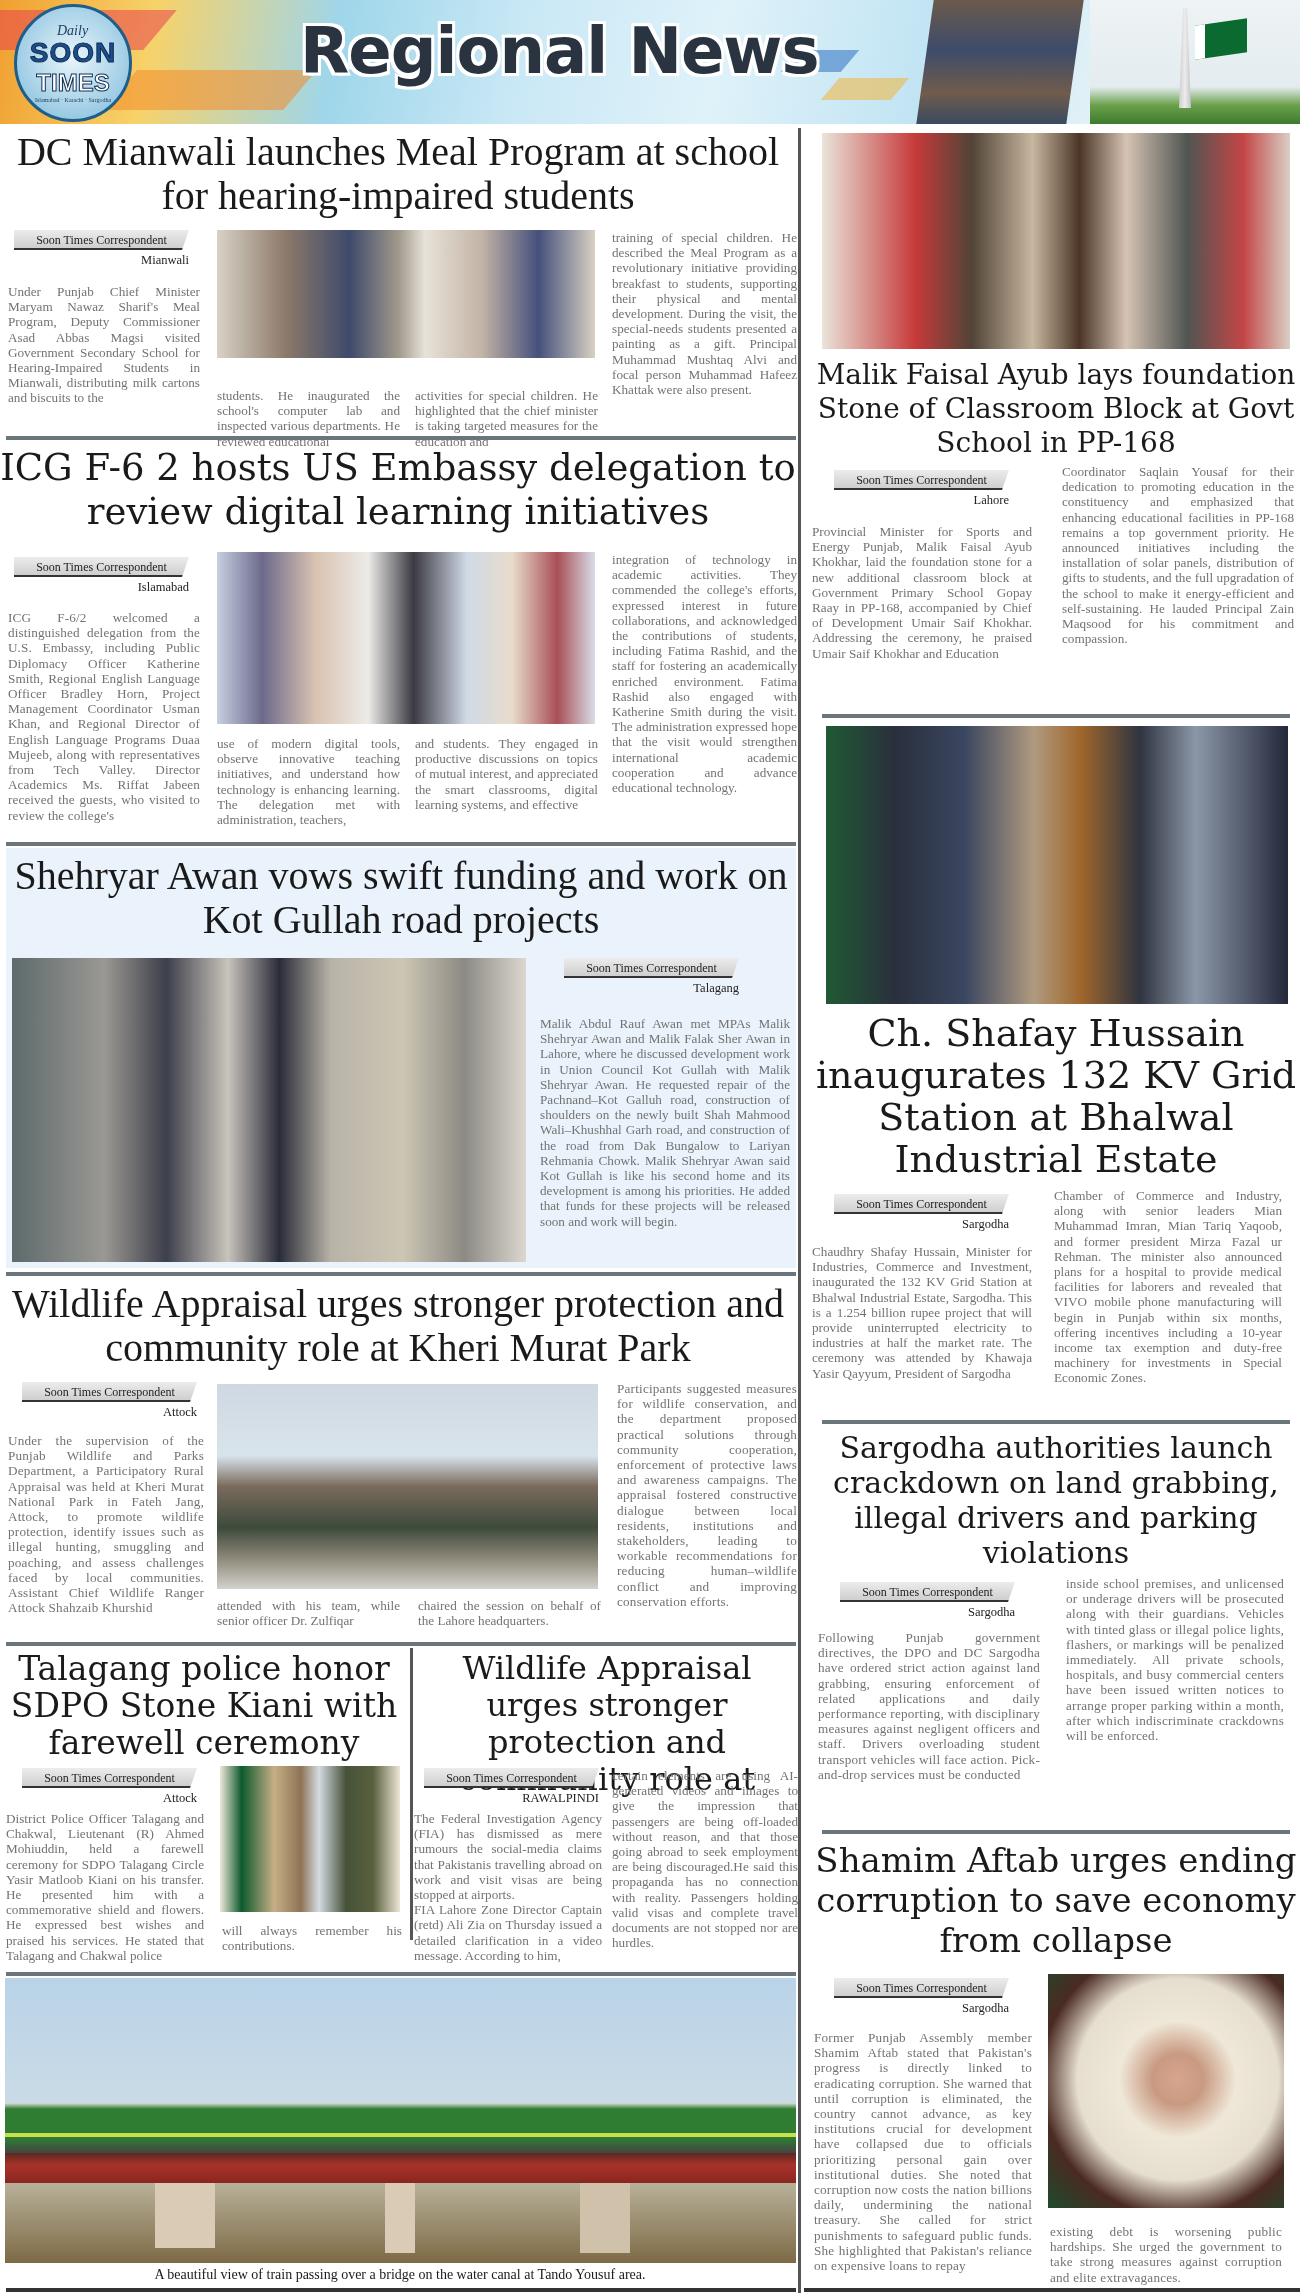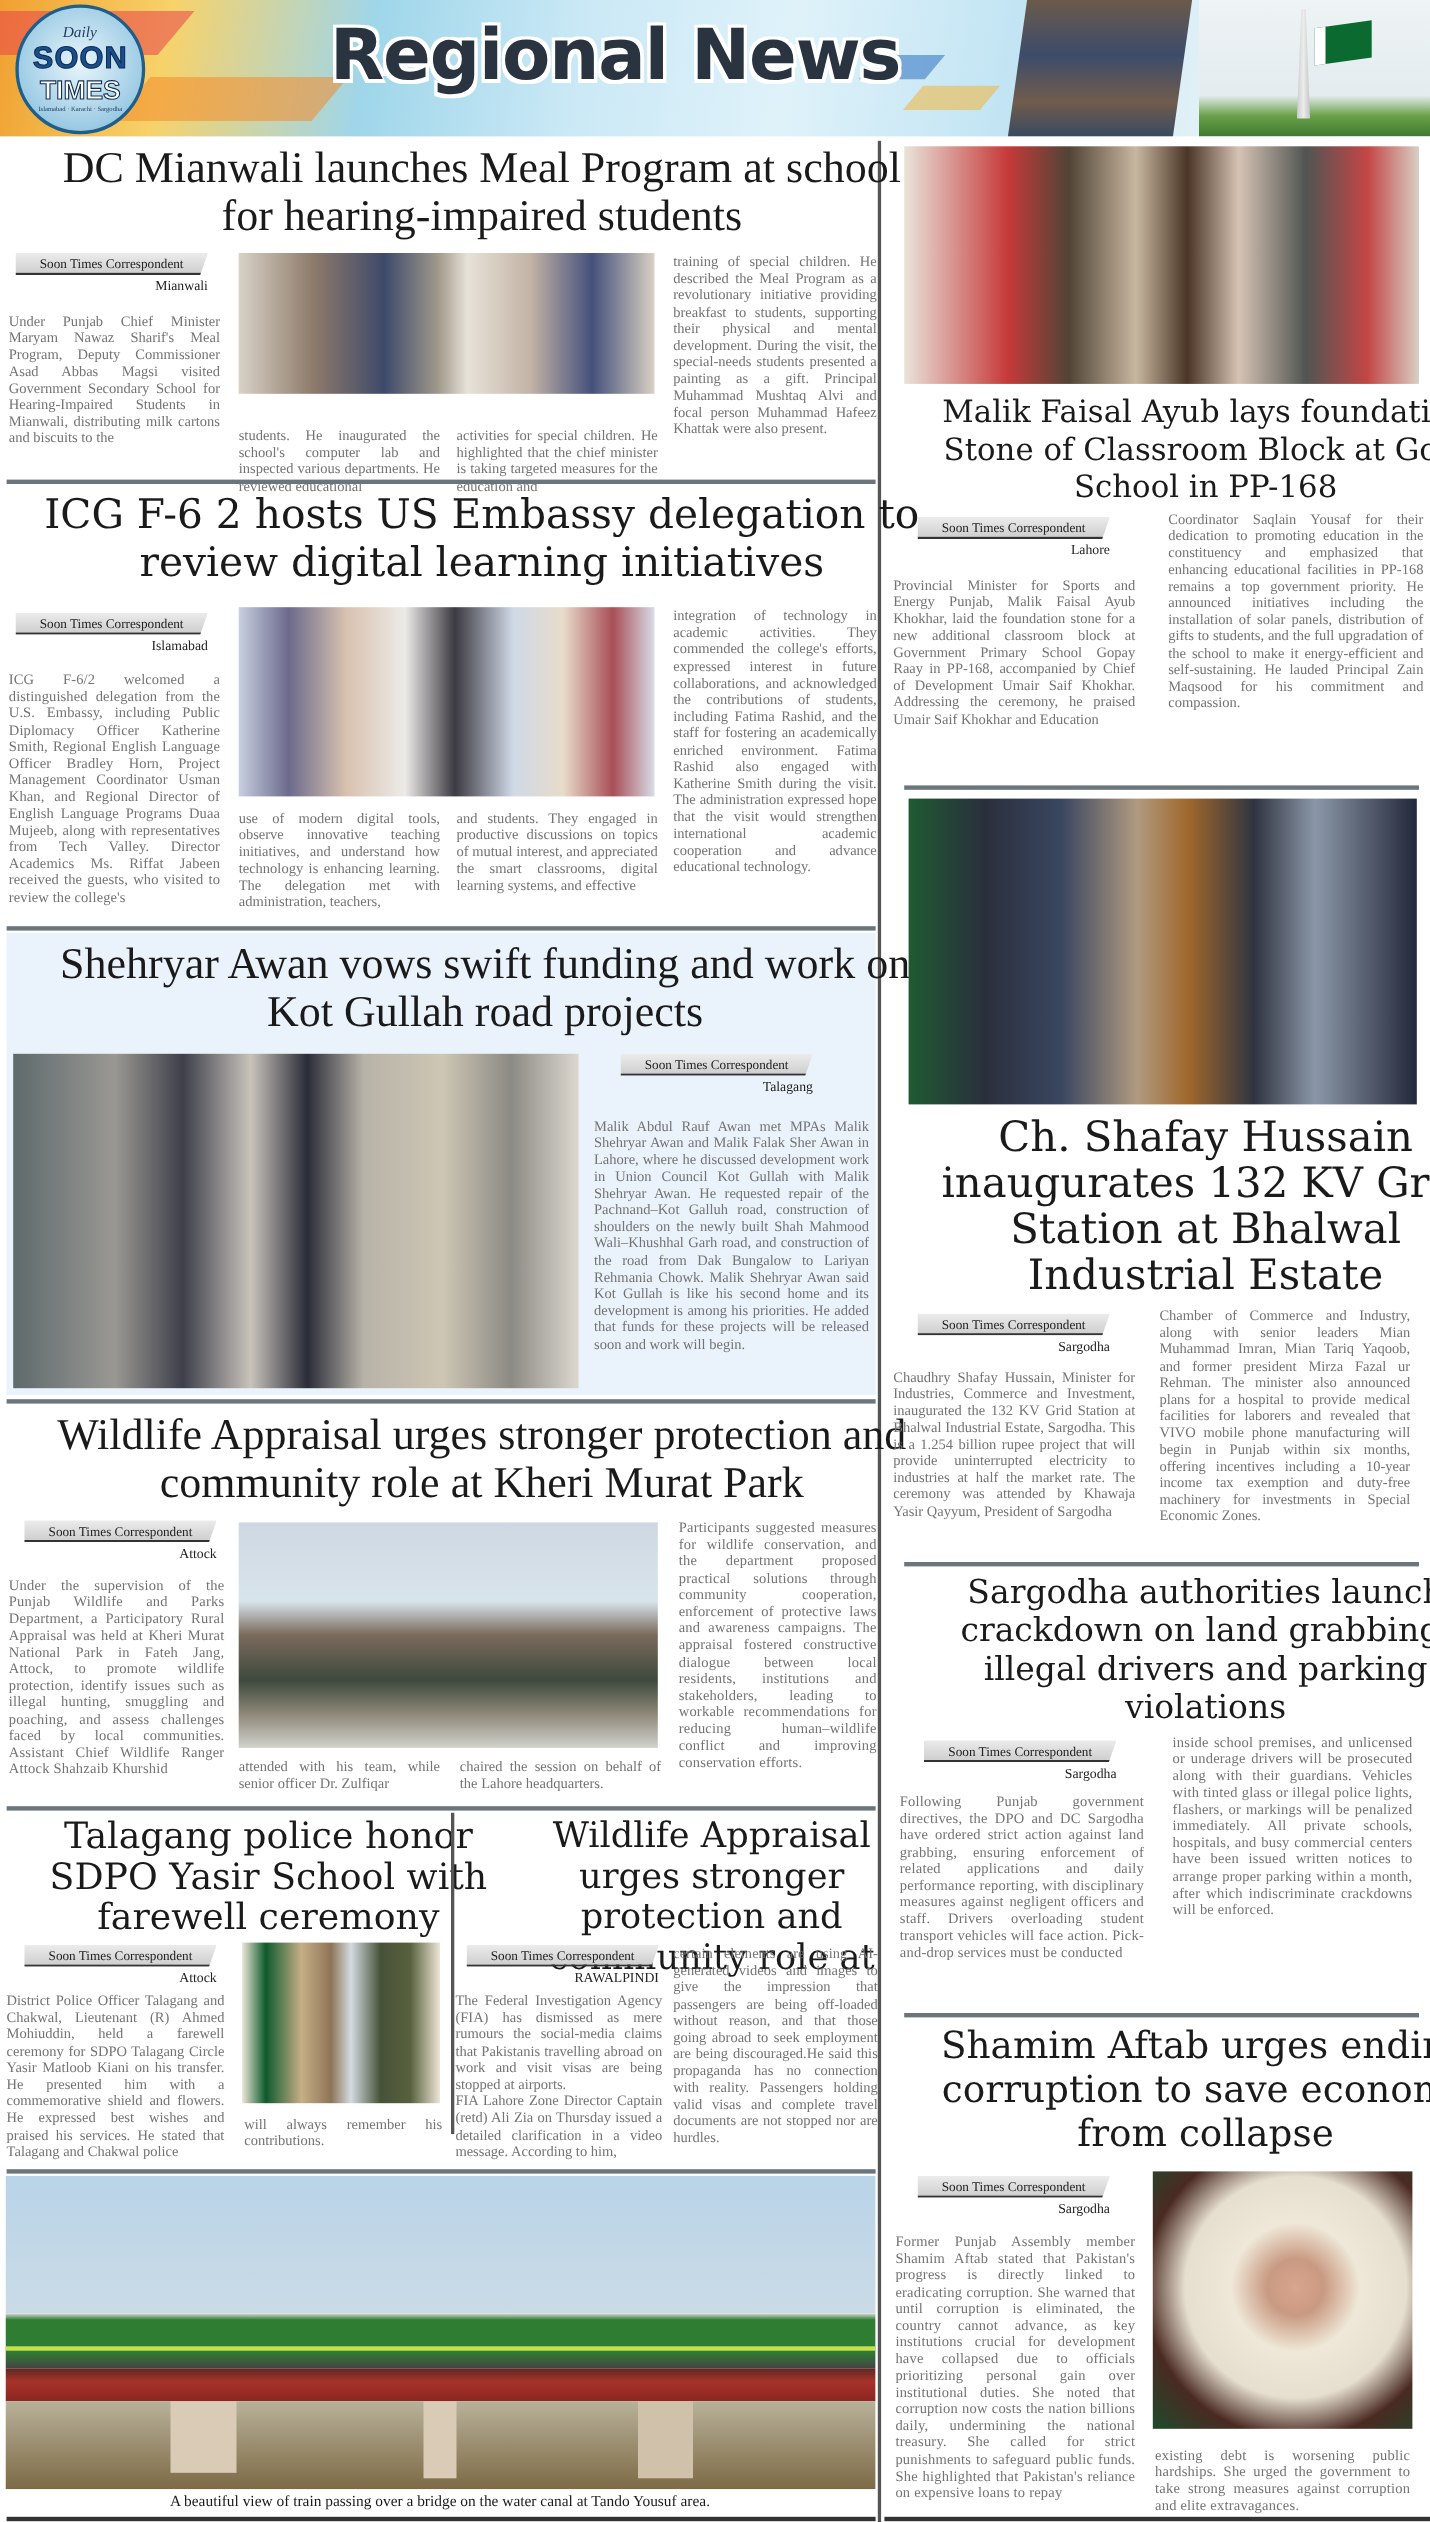--- a/index.html
+++ b/index.html
@@ -15,21 +15,21 @@
   .logo-soon { position: absolute; left: 0; width: 112px; top: 30px; font-family: "Liberation Sans", sans-serif; font-weight: bold; font-size: 28px; color: #1b4e8a; letter-spacing: 1px; -webkit-text-stroke: 1px #0d2c52; }
   .logo-times { position: absolute; left: 0; width: 112px; top: 62px; font-family: "Liberation Sans", sans-serif; font-weight: bold; font-size: 24px; color: #ffffff; -webkit-text-stroke: 1px #0d2c52; }
   .logo-cities { position: absolute; left: 10px; width: 92px; top: 90px; font-size: 6px; color: #1b3d5e; }
   .mast-title { left: 300px; top: 14px; font-family: "DejaVu Sans", sans-serif; font-weight: bold; font-size: 64px; color: #2a3440; letter-spacing: -1px; text-shadow: 3px 3px 0 #fff, -3px -3px 0 #fff, 3px -3px 0 #fff, -3px 3px 0 #fff; }
   .mast-photo1 { left: 925px; top: 0; width: 150px; height: 124px; background: linear-gradient(180deg, #6b5a4b 0%, #3d4b6a 40%, #705c4c 75%, #394a60 100%); transform: skewX(-8deg); }
   .mast-photo2 { left: 1090px; top: 0; width: 210px; height: 124px; background: linear-gradient(180deg, #eef3f5 0%, #e4ecef 70%, #6aa04a 85%, #3e7a2e 100%); }
   .minar { left: 1175px; top: 8px; width: 20px; height: 100px; background: linear-gradient(90deg, #b9b9b9, #ececec, #a9a9a9); clip-path: polygon(40% 0, 60% 0, 80% 100%, 20% 100%); }
   .flag { left: 1195px; top: 22px; width: 52px; height: 34px; background: #0b6a30; border-left: 10px solid #fff; transform: skewY(-8deg); }
 
   
-  .headline { font-family: "DejaVu Serif", serif; color: #1a1a1a; text-align: center; line-height: 1.12; margin-left: 40px; }
+  .headline { font-family: "DejaVu Serif", serif; color: #1a1a1a; text-align: center; line-height: 1.12; }
   .head-condensed { font-family: "Liberation Serif", serif; }
   .byline-box { width: 175px; height: 20px; background: linear-gradient(180deg, #ececec, #cfcfcf); font-size: 12px; text-align: center; line-height: 20px; color: #222; clip-path: polygon(0 0, 100% 0, 96% 100%, 0 100%); border-bottom: 2px solid #333; }
   .byline-city { width: 175px; text-align: right; font-size: 12.5px; color: #222; margin-top: 3px; }
   .body-text { font-size: 13.2px; line-height: 15.2px; text-align: justify; color: #737373; }
   .rule { background: #6b757c; height: 4px; }
   .vrule { background: #555; width: 3px; }
   .photo { overflow: hidden; }
   .caption { font-size: 14px; text-align: center; color: #1a1a1a; }
   .shade { background: #eaf3fb; }
 </style>
@@ -103,21 +103,21 @@
   </div>
   <div class="abs body-text" style="left:8px;top:155px;width:196px;letter-spacing:0.2px;">Under the supervision of the Punjab Wildlife and Parks Department, a Participatory Rural Appraisal was held at Kheri Murat National Park in Fateh Jang, Attock, to promote wildlife protection, identify issues such as illegal hunting, smuggling and poaching, and assess challenges faced by local communities. Assistant Chief Wildlife Ranger Attock Shahzaib Khurshid</div>
   <div class="abs photo" style="left:217px;top:106px;width:381px;height:205px;background:linear-gradient(180deg,#cfd8e2 0%,#d8e4ec 35%,#7a6a5c 50%,#3d4a3c 70%,#8e8878 85%,#d2d2cc 100%);"></div>
   <div class="abs body-text" style="left:217px;top:320px;width:183px;">attended with his team, while senior officer Dr. Zulfiqar</div>
   <div class="abs body-text" style="left:418px;top:320px;width:183px;">chaired the session on behalf of the Lahore headquarters.</div>
   <div class="abs body-text" style="left:617px;top:103px;width:180px;letter-spacing:0.2px;">Participants suggested measures for wildlife conservation, and the department proposed practical solutions through community cooperation, enforcement of protective laws and awareness campaigns. The appraisal fostered constructive dialogue between local residents, institutions and stakeholders, leading to workable recommendations for reducing human–wildlife conflict and improving conservation efforts.</div>
 </div>
 <div class="abs rule" style="left:6px;top:1642px;width:790px;"></div>
 
 <div class="abs" style="left:0;top:1648px;width:408px;height:300px;">
-  <div class="abs headline" style="left:0;top:2px;width:408px;font-size:33px;line-height:37px;">Talagang police honor SDPO Yasir School with farewell ceremony</div>
+  <div class="abs headline" style="left:0;top:2px;width:408px;font-size:33px;line-height:37px;">Talagang police honor SDPO Stone Kiani with farewell ceremony</div>
   <div class="abs" style="left:22px;top:120px;">
     <div class="byline-box">Soon Times Correspondent</div>
     <div class="byline-city">Attock</div>
   </div>
   <div class="abs body-text" style="left:6px;top:163px;width:198px;">District Police Officer Talagang and Chakwal, Lieutenant (R) Ahmed Mohiuddin, held a farewell ceremony for SDPO Talagang Circle Yasir Matloob Kiani on his transfer. He presented him with a commemorative shield and flowers. He expressed best wishes and praised his services. He stated that Talagang and Chakwal police</div>
   <div class="abs photo" style="left:220px;top:118px;width:180px;height:146px;background:linear-gradient(90deg,#efe7d9 0%,#0d5a2c 12%,#c6ae86 30%,#8e7456 45%,#d4dbe2 55%,#465238 70%,#59603e 85%,#ede5d6 100%);"></div>
   <div class="abs body-text" style="left:222px;top:275px;width:180px;">will always remember his contributions.</div>
 </div>
 <div class="abs vrule" style="left:410px;top:1648px;height:292px;"></div>
 

